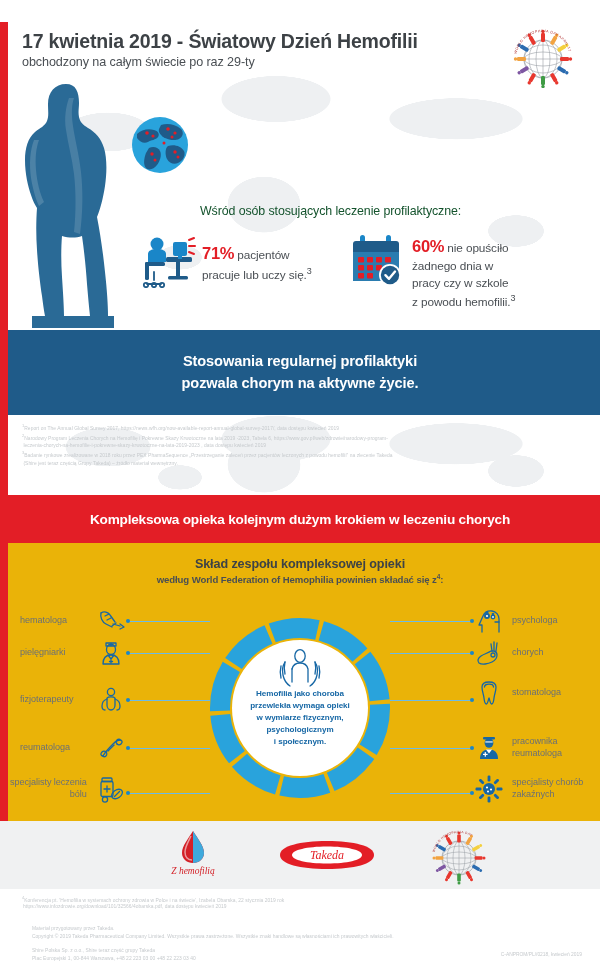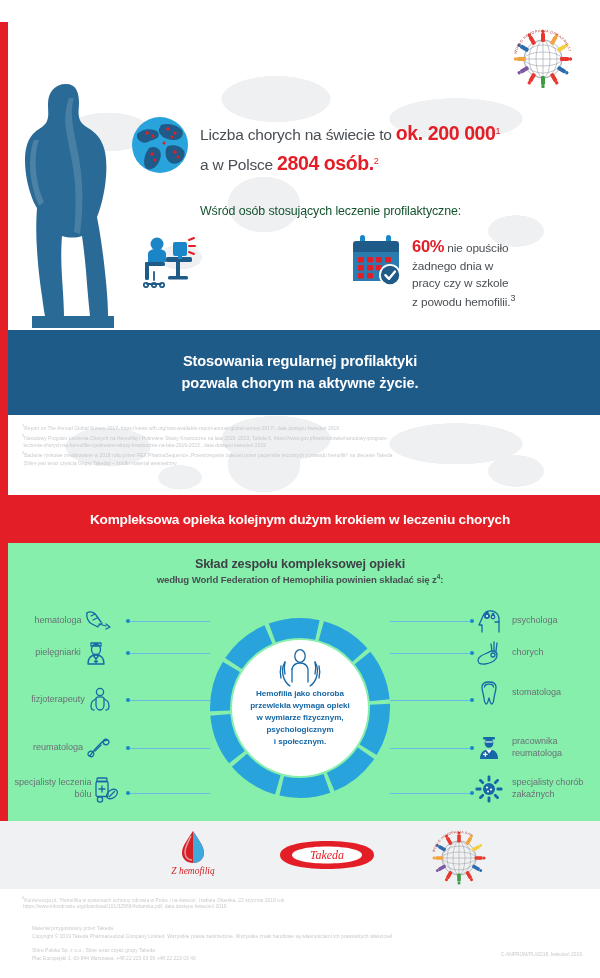--- a/index.html
+++ b/index.html
@@ -73,41 +73,41 @@
   .fn sup { font-size:4px; }
 
   
   #band-red {
     position:absolute; left:0; top:495px; width:600px; height:48px;
     background:#E31E26; display:flex; align-items:center; justify-content:center;
   }
   .band-red-txt { color:#fff; font-size:13.6px; font-weight:bold; letter-spacing:-.2px; }
 
   
-  #sec-diagram { position:absolute; left:0; top:543px; width:600px; height:278px; background:#86efac; overflow:hidden;}
+  #sec-diagram { position:absolute; left:0; top:543px; width:600px; height:278px; background:#eab308; overflow:hidden;}
   #sec-diagram .red-stripe { top:0; height:278px; }
 
   .diag-title { position:absolute; left:0; right:0; top:14px; text-align:center; }
   .diag-title .t1 { font-size:12.6px; font-weight:bold; color:#3d4246; letter-spacing:-.1px;}
   .diag-title .t2 { font-size:9.6px; font-weight:bold; color:#4a4f54; margin-top:2px; letter-spacing:-.1px;}
   .diag-title .t2 sup { font-size:6.5px; }
 
   .ring-wrap { position:absolute; left:205px; top:613px; width:190px; height:190px; }
   .center-txt {
     position:absolute; left:235px; top:688px; width:130px; text-align:center;
     font-size:8.1px; font-weight:bold; color:#1667a5; line-height:1.48; letter-spacing:-.05px;
   }
   .hands { position:absolute; left:272px; top:648px; width:56px; height:40px;}
 
   .spoke { position:absolute; height:1px; background:#6cbbe6; }
   .dot { position:absolute; width:4px; height:4px; border-radius:50%; background:#1a86c8; }
 
   .node { position:absolute; display:flex; align-items:center; }
   .node .lbl { font-size:9.1px; color:#6b7075; line-height:1.3; letter-spacing:-.05px;}
-  .node.left  { justify-content:center; }
+  .node.left  { justify-content:space-between; }
   .node.left .lbl { text-align:right; }
   .node.right .lbl { text-align:left; }
   .node .gl { width:30px; height:30px; flex:0 0 30px; }
 
   
   #logos { position:absolute; left:0; top:821px; width:600px; height:68px; background:#f0f1f2; }
   .logo-item { position:absolute; }
 
   
   #legal { position:absolute; left:0; top:889px; width:600px; height:89px; background:#fff; }
@@ -115,20 +115,24 @@
   .lg sup { font-size:4px; }
   .code { position:absolute; right:18px; top:952px; font-size:4.9px; color:#c6cacd;}
 </style>
 </head>
 <body>
 
 <div id="sec-top">
   <div class="worldmap-bg"></div>
   <div class="red-stripe"></div>
 
+  <div class="hdr">
+    <div class="hdr-title">17 kwietnia 2019 - Światowy Dzień Hemofilii</div>
+    <div class="hdr-sub">obchodzony na całym świecie po raz 29-ty</div>
+  </div>
 
   <div class="whd-logo" style="left:512px; top:26px; width:62px; height:62px;">
     <svg viewBox="0 0 62 62" width="62" height="62">
       <circle cx="31" cy="33" r="19" fill="none" stroke="#9aa0a6" stroke-width="0.7"></circle>
       <ellipse cx="31" cy="33" rx="19" ry="7" fill="none" stroke="#9aa0a6" stroke-width="0.6"></ellipse>
       <ellipse cx="31" cy="33" rx="19" ry="14" fill="none" stroke="#9aa0a6" stroke-width="0.6"></ellipse>
       <ellipse cx="31" cy="33" rx="7" ry="19" fill="none" stroke="#9aa0a6" stroke-width="0.6"></ellipse>
       <ellipse cx="31" cy="33" rx="14" ry="19" fill="none" stroke="#9aa0a6" stroke-width="0.6"></ellipse>
       <line x1="12" y1="33" x2="50" y2="33" stroke="#9aa0a6" stroke-width="0.6"></line>
       <line x1="31" y1="14" x2="31" y2="52" stroke="#9aa0a6" stroke-width="0.6"></line>
@@ -221,28 +225,20 @@
         <circle cx="41" cy="21" r="1.5"></circle>
         <circle cx="21" cy="38" r="1.7"></circle>
           <circle cx="24" cy="44" r="1.5"></circle>
         <circle cx="44" cy="36" r="1.7"></circle>
           <circle cx="47" cy="41" r="1.5"></circle>
         <circle cx="33" cy="27" r="1.5"></circle>
       </g>
     </svg>
   </div>
 
-  <div class="stat-main">
-    <div class="stat-line">
-      <span>Liczba chorych na świecie to </span><span class="big-red">ok. 200 000</span><sup class="ref big-red">1</sup>
-    </div>
-    <div class="stat-line">
-      <span>a w Polsce </span><span class="big-red">2804 osób.</span><sup class="ref big-red">2</sup>
-    </div>
-  </div>
 
   <div class="sub-head">Wśród osób stosujących leczenie profilaktyczne:</div>
 
   <div class="statbox" style="left:140px; top:232px; width:190px; height:62px;">
     <div class="ic">
       <svg viewBox="0 0 56 56" width="56" height="56">
         <circle cx="17" cy="12" r="6.5" fill="#1A86C8"></circle>
         <path fill="#1A86C8" d="M8,22 C8,19 11,17 17,17 C23,17 26,19 26,22 L26,30 L8,30 Z"></path>
         <rect x="5" y="30" width="20" height="4" rx="1.6" fill="#1F5B89"></rect>
         <rect x="5" y="30" width="4" height="18" rx="1.6" fill="#1F5B89"></rect>
@@ -258,20 +254,24 @@
         </g>
         <g stroke="#1F5B89" stroke-width="1.8" stroke-linecap="round" fill="none">
           <line x1="14" y1="48" x2="14" y2="40"></line>
           <line x1="7" y1="52" x2="21" y2="52"></line>
           <circle cx="6" cy="53" r="2.2"></circle>
             <circle cx="14" cy="53" r="2.2"></circle>
             <circle cx="22" cy="53" r="2.2"></circle>
         </g>
       </svg>
     </div>
+    <div class="txt" style="left:62px; top:10px; width:128px;">
+      <span class="pct">71%</span><span> pacjentów</span><br>
+      <span>pracuje lub uczy się.</span><sup class="ref">3</sup>
+    </div>
   </div>
 
   <div class="statbox" style="left:350px; top:232px; width:230px; height:70px;">
     <div class="ic">
       <svg viewBox="0 0 56 56" width="56" height="56">
         <rect x="10" y="3" width="5" height="12" rx="2.5" fill="#1A86C8"></rect>
         <rect x="36" y="3" width="5" height="12" rx="2.5" fill="#1A86C8"></rect>
         <rect x="3" y="9" width="46" height="40" rx="3" fill="#1F5B89"></rect>
         <rect x="3" y="20" width="46" height="29" fill="#2A7CB0"></rect>
         <g fill="#E31E26">

